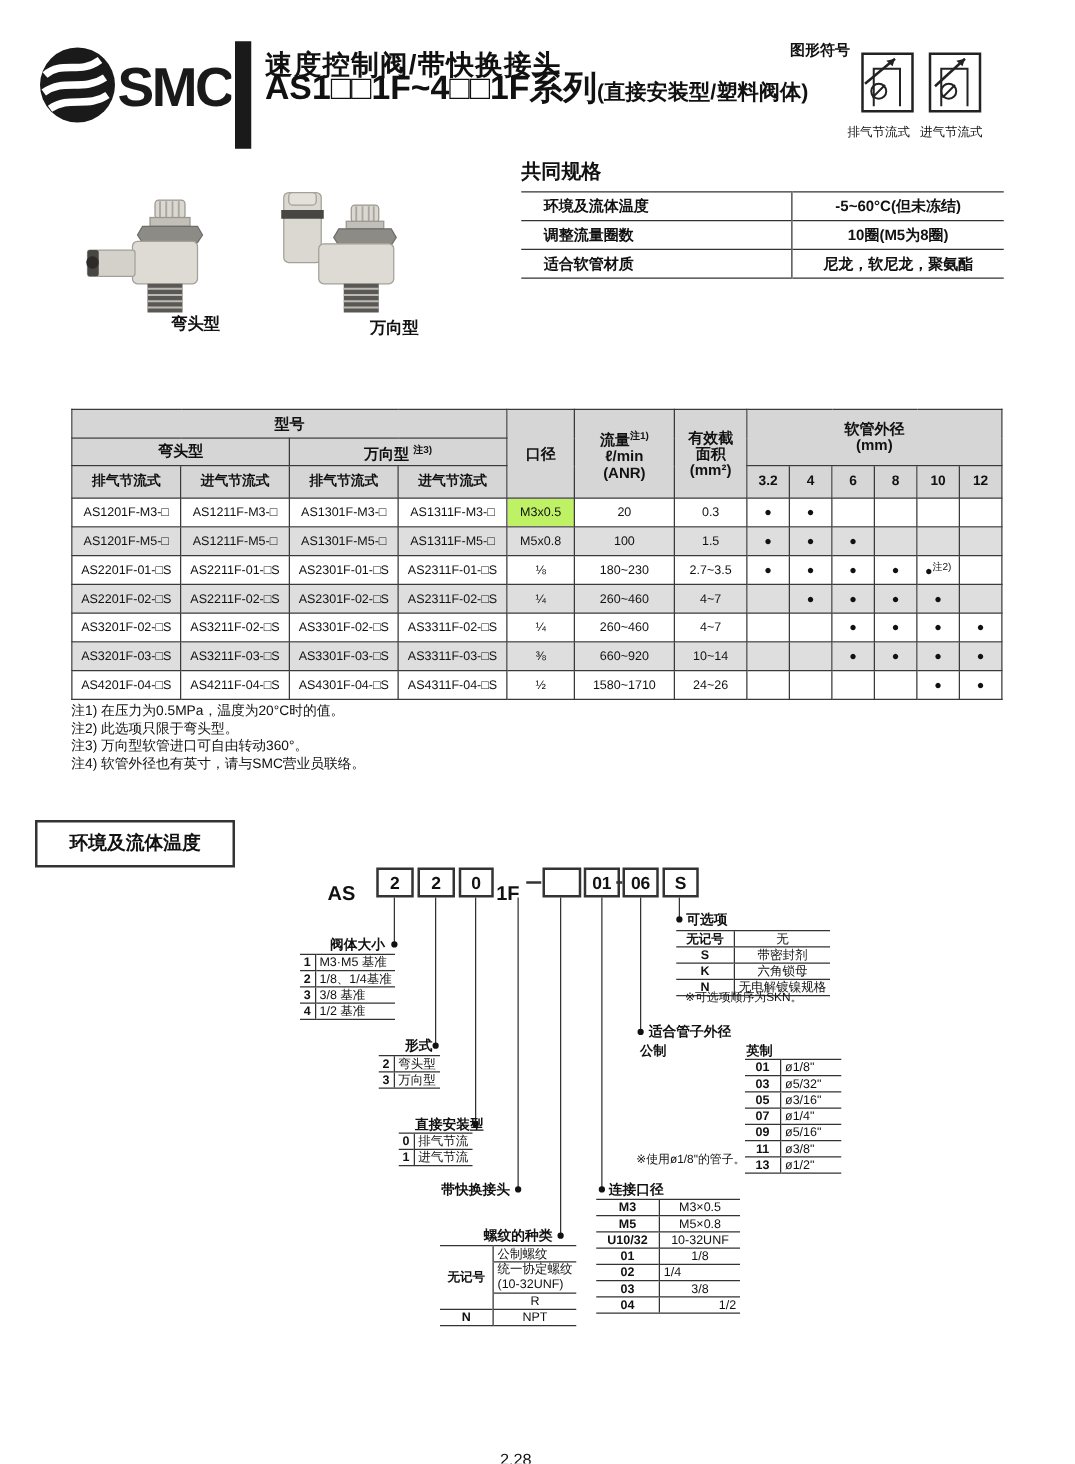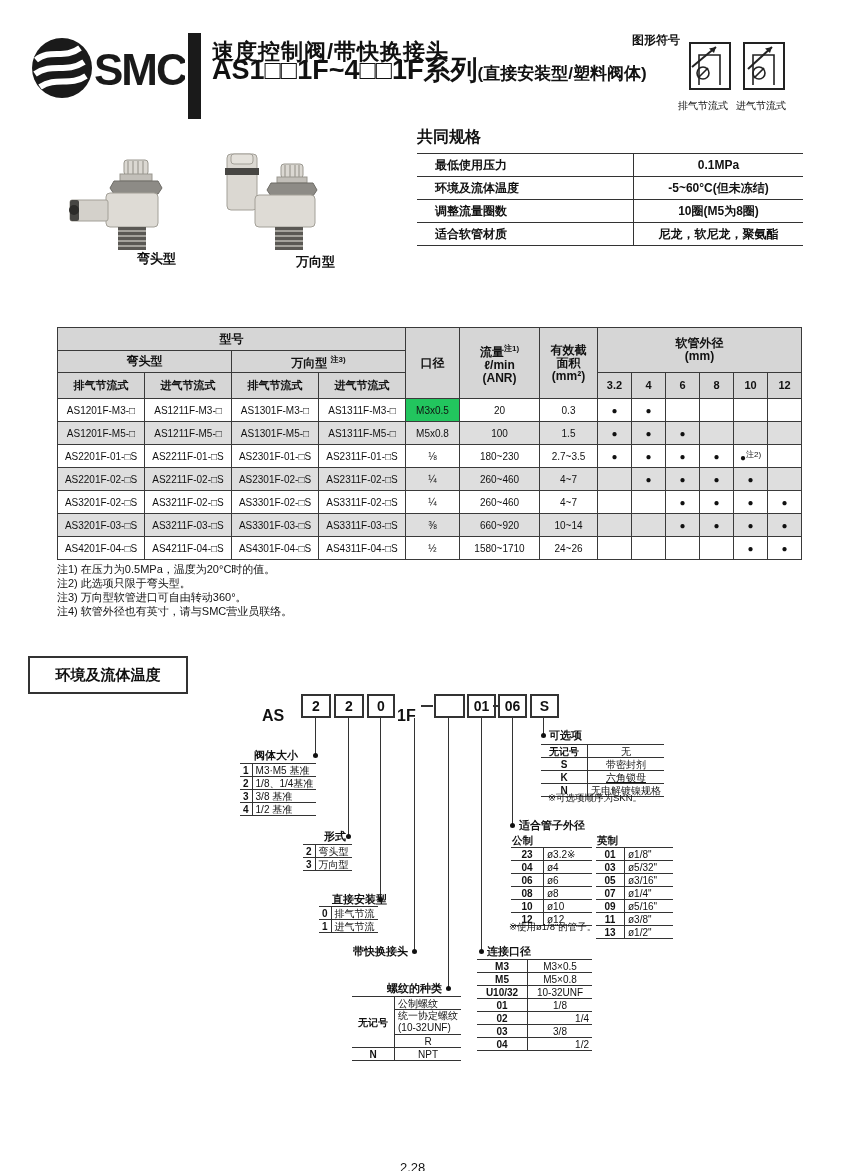--- a/index.html
+++ b/index.html
@@ -29,21 +29,21 @@
   #spec-table td.sl { width:198px; padding-left:18px; font-weight:bold; }
   #spec-table td.sv { border-left:1.5px solid #333; text-align:center; font-weight:bold; }
 
   
   #model-table { position:absolute; left:57px; top:327px; border-collapse:collapse; table-layout:fixed; }
   #model-table th, #model-table td { border:1px solid #3a3a3a; padding:0; text-align:center; overflow:hidden; }
   #model-table th { background:#d6d6d6; font-size:12px; font-weight:bold; line-height:13px; }
   #model-table th.thr { font-size:11px; height:25px; }
   #model-table td { font-size:10px; height:22px; white-space:nowrap; }
   #model-table tr.shade td { background:#dedede; }
-  #model-table td.pshade { background:#22c55e; }
+  #model-table td.pshade { background:#bef264; }
   #model-table sup { font-size:8px;margin-top:35px; }
   .dot { font-size:11px; }
 
   
   #notes { position:absolute; left:57px; top:562px; font-size:11px; line-height:14px; }
 
   
   #order-box { position:absolute; left:28px; top:656px; width:156px; height:34px; border:2px solid #333;
                font-size:15px; font-weight:bold; text-align:center; line-height:34px; }
   .code-txt { position:absolute; top:707px; font-size:16px; font-weight:bold; }
@@ -134,24 +134,20 @@
       <path d="M70 81 H98 M70 86 H98 M70 91 H98 M70 96 H98" stroke="#bdbab4" stroke-width="1.6"></path>
     </svg>
   </div>
   <div class="prod-label" style="left:137px; top:250px;">弯头型</div>
   <div class="prod-label" style="left:296px; top:253px;">万向型</div>
 
   <div id="spec-title">共同规格</div>
   <table id="spec-table">
     <tbody>
     <tr>
-      <td class="sl">最低使用压力</td>
-      <td class="sv">0.1MPa</td>
-        </tr>
-    <tr>
       <td class="sl">环境及流体温度</td>
       <td class="sv">-5~60°C(但未冻结)</td>
         </tr>
     <tr>
       <td class="sl">调整流量圈数</td>
       <td class="sv">10圈(M5为8圈)</td>
         </tr>
     <tr>
       <td class="sl">适合软管材质</td>
       <td class="sv">尼龙，软尼龙，聚氨酯</td>
@@ -353,21 +349,21 @@
   <div class="vline" style="left:543px; top:718px; height:17px;"></div>
   <div class="bullet" style="left:313px; top:753px;"></div>
   <div class="bullet" style="left:346px; top:834px;"></div>
   <div class="bullet" style="left:378px; top:897px;"></div>
   <div class="bullet" style="left:412px; top:949px;"></div>
   <div class="bullet" style="left:446px; top:986px;"></div>
   <div class="bullet" style="left:479px; top:949px;"></div>
   <div class="bullet" style="left:510px; top:823px;"></div>
   <div class="bullet" style="left:541px; top:733px;"></div>
 
-  <div class="pt-label" style="left:254px; top:748px;">阀体大小</div>
+  <div class="pt-label" style="left:264px; top:748px;">阀体大小</div>
   <table class="sub-table" style="left:240px; top:763px;">
     <tbody>
         <tr>
           <td class="code">1</td>
           <td class="desc">M3·M5 基准</td>
         </tr>
     <tr>
           <td class="code">2</td>
           <td class="desc">1/8、1/4基准</td>
         </tr>
@@ -438,60 +434,32 @@
         <tr>
           <td class="code" style="width:40px;">无记号</td>
           <td class="desc" style="width:70px; text-align:center;">无</td>
         </tr>
     <tr>
           <td class="code">S</td>
           <td class="desc" style="text-align:center;">带密封剂</td>
         </tr>
     <tr>
           <td class="code">K</td>
-          <td class="desc" style="text-align:center;text-decoration:underline;">六角锁母</td>
+          <td class="desc" style="text-align:center;">六角锁母</td>
         </tr>
     <tr>
           <td class="code">N</td>
           <td class="desc" style="text-align:center;">无电解镀镍规格</td>
         </tr>
   </tbody>
     </table>
   <div class="sub-note" style="left:548px; top:792px;">※可选项顺序为SKN。</div>
 
   <div class="pt-label" style="left:519px; top:818px;">适合管子外径</div>
   <div class="sub-head" style="left:512px; top:834px;">公制</div>
-  <table class="sub-table" style="left:511px; top:847px;">
-    <tbody>
-        <tr>
-          <td class="code" style="width:26px;">23</td>
-          <td class="desc" style="width:42px;">ø3.2※</td>
-        </tr>
-    <tr>
-          <td class="code">04</td>
-          <td class="desc">ø4</td>
-        </tr>
-    <tr>
-          <td class="code">06</td>
-          <td class="desc">ø6</td>
-        </tr>
-    <tr>
-          <td class="code">08</td>
-          <td class="desc">ø8</td>
-        </tr>
-    <tr>
-          <td class="code">10</td>
-          <td class="desc">ø10</td>
-        </tr>
-    <tr>
-          <td class="code">12</td>
-          <td class="desc">ø12</td>
-        </tr>
-  </tbody>
-    </table>
   <div class="sub-note" style="left:509px; top:921px;">※使用ø1/8"的管子。</div>
   <div class="sub-head" style="left:597px; top:834px;">英制</div>
   <table class="sub-table" style="left:596px; top:847px;">
     <tbody>
         <tr>
           <td class="code" style="width:22px;">01</td>
           <td class="desc" style="width:42px;">ø1/8"</td>
         </tr>
     <tr>
           <td class="code">03</td>
@@ -534,21 +502,21 @@
     <tr>
           <td class="code">U10/32</td>
           <td class="desc" style="text-align:center;">10-32UNF</td>
         </tr>
     <tr>
           <td class="code">01</td>
           <td class="desc" style="text-align:center;">1/8</td>
         </tr>
     <tr>
           <td class="code">02</td>
-          <td class="desc" style="text-align:right;">1/4</td>
+          <td class="desc" style="text-align:left;">1/4</td>
         </tr>
     <tr>
           <td class="code">03</td>
           <td class="desc" style="text-align:center;">3/8</td>
         </tr>
     <tr>
           <td class="code">04</td>
           <td class="desc" style="text-align:right;">1/2</td>
         </tr>
   </tbody>

